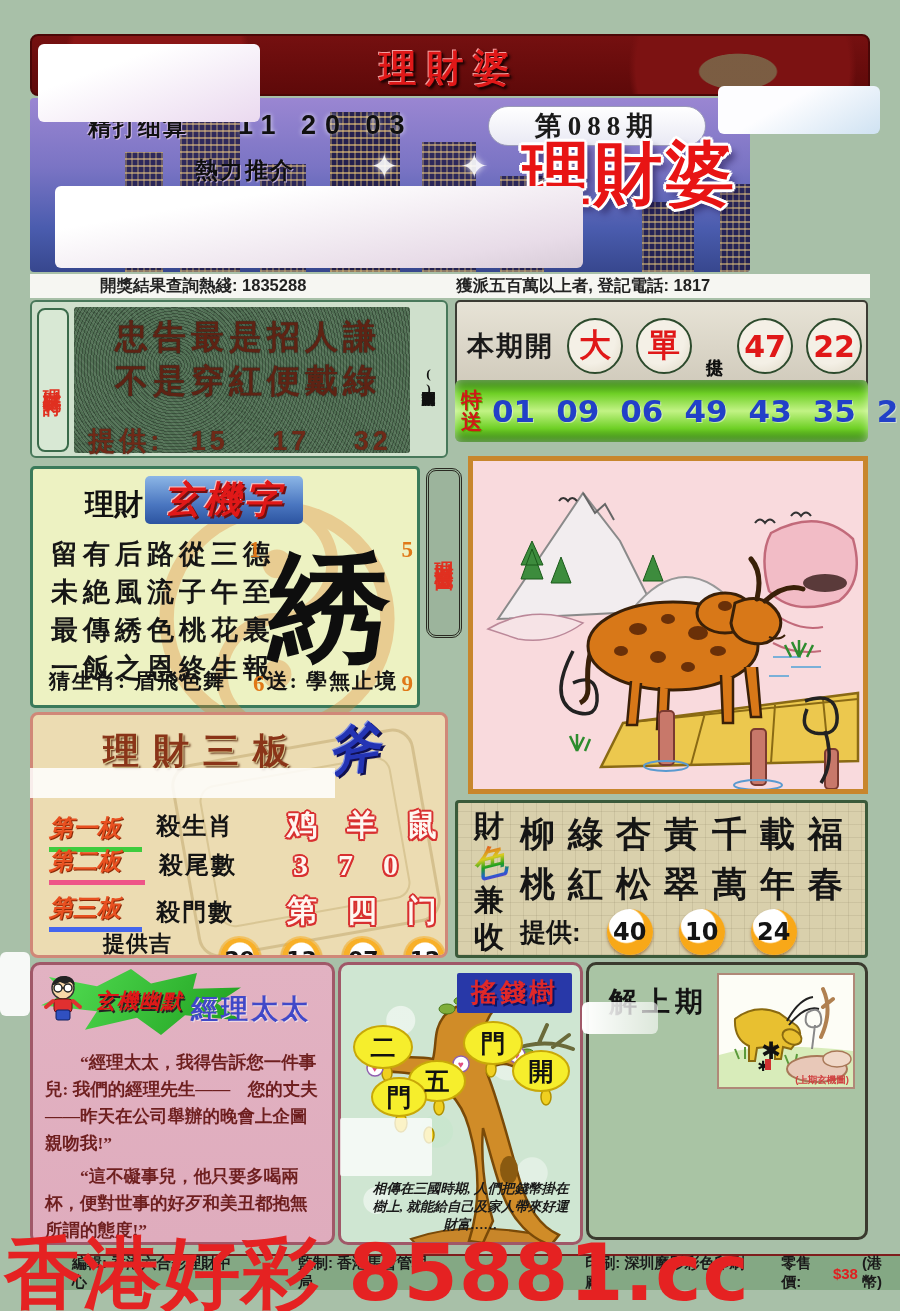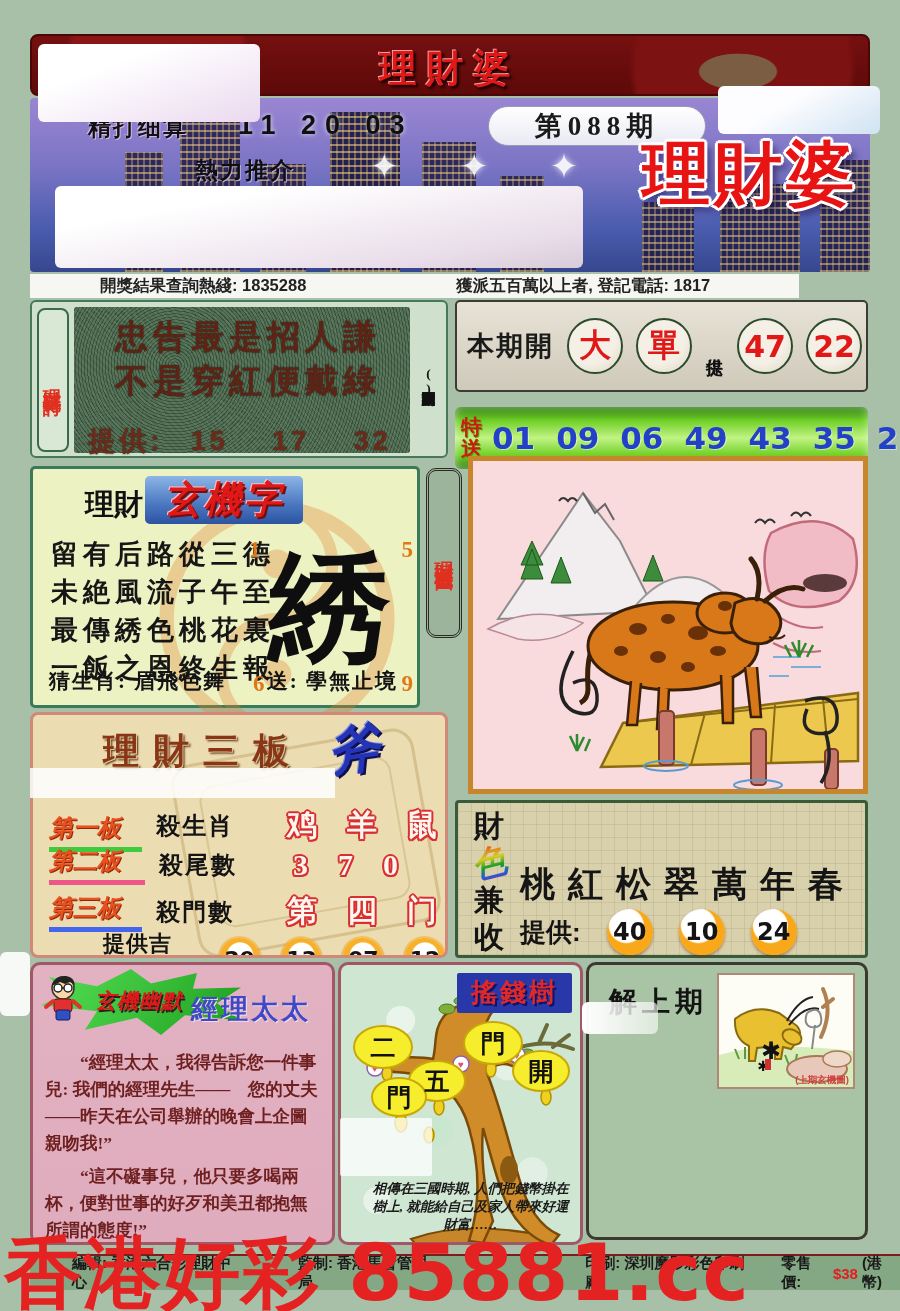--- a/index.html
+++ b/index.html
@@ -14,21 +14,21 @@
     border:2px solid #4a0707; border-radius:8px; }
   #banner .horse { position:absolute; top:8px; width:120px; height:46px; opacity:.55;
     background:radial-gradient(ellipse at 50% 60%, #3a5a3a 0 40%, transparent 42%); border-radius:50%; }
   #banner .horse.left { left:120px; } #banner .horse.right { right:70px; background:radial-gradient(ellipse at 50% 60%, #7a9a6a 0 45%, transparent 47%); }
   #banner-title { position:absolute; left:0; right:0; top:8px; text-align:center;
     font-size:37px; font-weight:900; color:#e01818; letter-spacing:10px;
     font-family:"Liberation Serif",serif;
     text-shadow:1px 1px 0 #2a0404, -1px -1px 0 #f0a0a0, 2px 2px 3px #000; }
 
   
-  #header { position:absolute; left:30px; top:98px; width:840px; height:174px;
+  #header { position:absolute; left:30px; top:98px; width:720px; height:174px;
     background:linear-gradient(180deg,#9a86d2 0%, #7a74c4 40%, #4a5cae 75%, #37478e 100%);
     border-radius:4px; overflow:hidden;padding-left:41px; }
   .bldg { position:absolute; bottom:0; background:#201c48;
     background-image:repeating-linear-gradient(0deg, rgba(255,214,120,.55) 0 2px, transparent 2px 7px),
                      repeating-linear-gradient(90deg, rgba(255,214,120,.35) 0 2px, transparent 2px 6px); opacity:.85; }
   .b1{left:95px;width:38px;height:120px;} .b2{left:150px;width:60px;height:150px;}
   .b3{left:230px;width:46px;height:108px;} .b4{left:300px;width:70px;height:160px;opacity:.95;}
   .b5{left:392px;width:54px;height:130px;} .b6{left:470px;width:44px;height:96px;}
   .b7{left:690px;width:80px;height:88px;} .b8{left:790px;width:60px;height:112px;}
   .b9{left:612px;width:52px;height:70px;}
@@ -44,21 +44,21 @@
     text-shadow:1px 1px 0 #b8a8d8; letter-spacing:2px; }
   #hdr-stars { position:absolute; left:340px; top:48px; font-size:34px; color:#ffffff; letter-spacing:26px;
     text-shadow:0 0 6px #fff; opacity:.9; }
   #hdr-zodiac { position:absolute; left:352px; top:54px; font-size:27px; font-weight:900; color:#e02020;
     font-family:"Liberation Serif",serif; letter-spacing:18px; text-shadow:0 0 4px #fff,1px 1px 0 #801010; }
   #hdr-bigtitle { position:absolute; right:12px; top:42px; font-size:68px; font-weight:900; color:#e81414;
     font-family:"Liberation Serif",serif; letter-spacing:4px; line-height:1;
     text-shadow:3px 0 #fff,-3px 0 #fff,0 3px #fff,0 -3px #fff,2px 2px #fff,-2px -2px #fff,2px -2px #fff,-2px 2px #fff,6px 6px 7px rgba(20,10,60,.55); }
 
   
-  #hotline { position:absolute; left:30px; top:274px; width:769px; height:24px; background:#f6f6f2;
+  #hotline { position:absolute; left:30px; top:274px; width:840px; height:24px; background:#f6f6f2;
     display:flex; align-items:center; }
   #hotline span { font-size:16.5px; font-weight:700; color:#222; }
   #hotline .l { margin-left:70px; } #hotline .r { margin-left:150px; }
 
   
   #poem-panel { position:absolute; left:30px; top:300px; width:418px; height:158px;
     background:#cfe0cc; border:2px solid #48785a; border-radius:6px; }
   #poem-side { position:absolute; left:5px; top:6px; width:32px; height:144px; border:2px double #3a6a4a;
     border-radius:8px; writing-mode:vertical-rl; text-orientation:upright; text-align:center;
     font-size:18px; font-weight:900; color:#e03020; font-family:"Liberation Serif",serif; line-height:30px;
@@ -83,21 +83,21 @@
     background:linear-gradient(180deg,#e7e3d6,#cfc9ba); border:2px solid #3c3c34; border-radius:5px;
     display:flex; align-items:center; padding-left:10px; }
   #result-prefix { font-size:27px; font-weight:900; color:#1a1a1a; font-family:"Liberation Serif",serif; letter-spacing:2px; }
   .rcircle { width:56px; height:56px; border:2.5px solid #2c4a2c; border-radius:50%; margin-left:13px;
     display:flex; align-items:center; justify-content:center; font-weight:900; color:#e01818;
     background:radial-gradient(circle at 40% 35%, #f4f0e6 0 55%, #ddd6c4 100%); }
   .rcircle.hanzi { font-size:32px; font-family:"Liberation Serif",serif; }
   .rcircle.num { font-size:30px; font-family:"DejaVu Sans",sans-serif; }
   #result-provide { writing-mode:vertical-rl; text-orientation:upright; font-size:17px; font-weight:700;
     color:#111; margin-left:12px; line-height:20px; }
-  #tesong-bar { position:absolute; left:0; top:107px; width:100%; height:62px; border-radius:6px;
+  #tesong-bar { position:absolute; left:0; top:80px; width:100%; height:62px; border-radius:6px;
     background:linear-gradient(180deg,#2f7a0e 0%,#6fd026 22%,#c2f385 50%,#6fd026 78%,#2f7a0e 100%);
     box-shadow:inset 0 0 10px rgba(255,255,255,.5); display:flex; align-items:center; }
   #tesong-label { width:30px; margin-left:6px; font-size:21px; font-weight:900; color:#d01818; line-height:22px;
     text-align:center; text-shadow:1px 1px 0 #5a0; font-family:"Liberation Serif",serif; }
   #tesong-nums { display:flex; gap:21px; margin-left:10px; }
   #tesong-nums span { font-size:31px; font-weight:900; color:#2240c8; font-family:"DejaVu Sans",sans-serif;
     text-shadow:1px 1px 0 rgba(255,255,255,.45); }
 
   
   #word-panel { position:absolute; left:30px; top:466px; width:390px; height:242px;
@@ -434,20 +434,21 @@
     </div>
   </div>
 
   <div id="wealth-panel">
     <div id="wealth-side">
       <div>財</div>
       <div class="rainbow">色</div>
       <div>兼</div>
       <div>收</div>
     </div>
+    <div class="wealth-line wl1">柳綠杏黃千載福</div>
     <div class="wealth-line wl2">桃紅松翠萬年春</div>
     <div id="wealth-provide">
       <span id="wealth-provide-label">提供:</span>
       <span class="ball">40</span>
       <span class="ball">10</span>
       <span class="ball">24</span>
     </div>
   </div>
 
   <div id="humor-panel">

